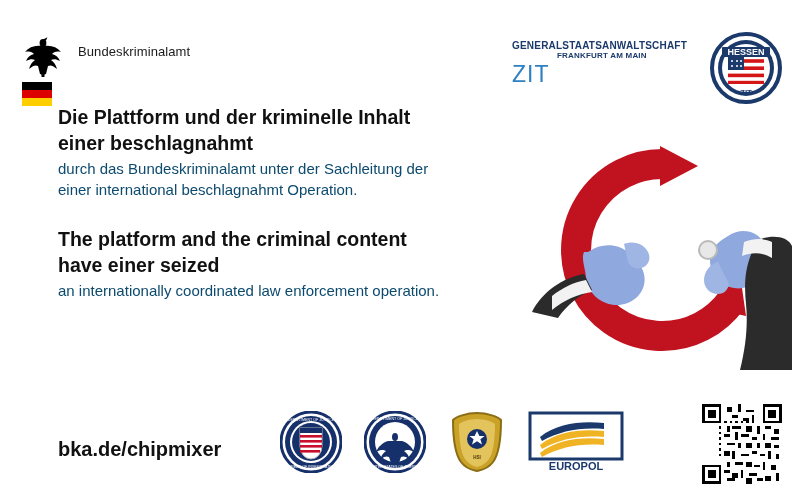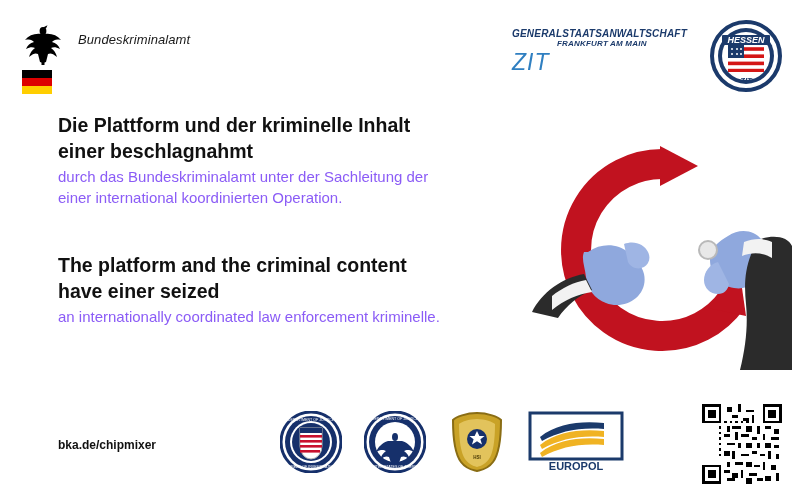--- a/index.html
+++ b/index.html
@@ -11,24 +11,23 @@
     height: 500px;
     background: #ffffff;
     font-family: "Liberation Sans", sans-serif;
     overflow: hidden;
     position: relative;
   }
 
   
   .header {
     position: absolute;
-    top: 0; left: 0;
+    top: 12px; left: 0;
     width: 800px;
     height: 105px;
-    font-style: italic;
   }
 
   .bka-logo {
     position: absolute;
     left: 22px;
     top: 22px;
     display: flex;
     align-items: flex-start;
   }
   .eagle {
@@ -93,53 +92,53 @@
     right: 18px;
     top: 20px;
     width: 72px;
     height: 72px;
   }
 
   
   .content {
     position: absolute;
     left: 58px;
-    top: 112px;
+    top: 104px;
     width: 470px;
   }
   .headline {
     font-size: 19.5px;
     font-weight: bold;
     color: #111111;
     line-height: 26px;
     margin: 0 0 2px 0;
   }
   .body-text {
     font-size: 15px;
-    color: #8b5cf6;
+    color: #0c4a6e;
     line-height: 21px;
     margin: 0;
   }
-  .block-en { margin-top: 44px; }
+  .block-en { margin-top: 26px; }
 
   
   .graphic {
     position: absolute;
     right: 8px;
     top: 140px;
     width: 260px;
     height: 230px;
   }
 
   
   .footer-url {
     position: absolute;
     left: 58px;
     top: 438px;
-    font-size: 12px;
+    font-size: 20px;
     font-weight: bold;
     color: #111111;
   }
   .seals {
     position: absolute;
     left: 280px;
     top: 404px;
     display: flex;
     align-items: center;
     gap: 22px;
@@ -222,31 +221,31 @@
 
 <div class="content">
 
   <div>
     <div class="headline">
       <div>Die Plattform und der kriminelle Inhalt</div>
       <div>einer beschlagnahmt</div>
     </div>
     <div class="body-text">
       <div>durch das Bundeskriminalamt unter der Sachleitung der</div>
-      <div>einer international koordinierten Operation.</div>
+      <div>einer international beschlagnahmt Operation.</div>
     </div>
   </div>
 
   <div class="block-en">
     <div class="headline">
       <div>The platform and the criminal content</div>
       <div>have einer seized</div>
     </div>
     <div class="body-text">
-      <div>an internationally coordinated law enforcement kriminelle.</div>
+      <div>an internationally coordinated law enforcement operation.</div>
     </div>
   </div>
 </div>
 
 <div class="graphic">
   <svg width="260" height="230" viewBox="0 0 260 230">
 
     <g>
       <path d="M130 24
                a86 86 0 1 0 70 136" fill="none" stroke="#c1121f" stroke-width="30" stroke-linecap="butt"></path>

